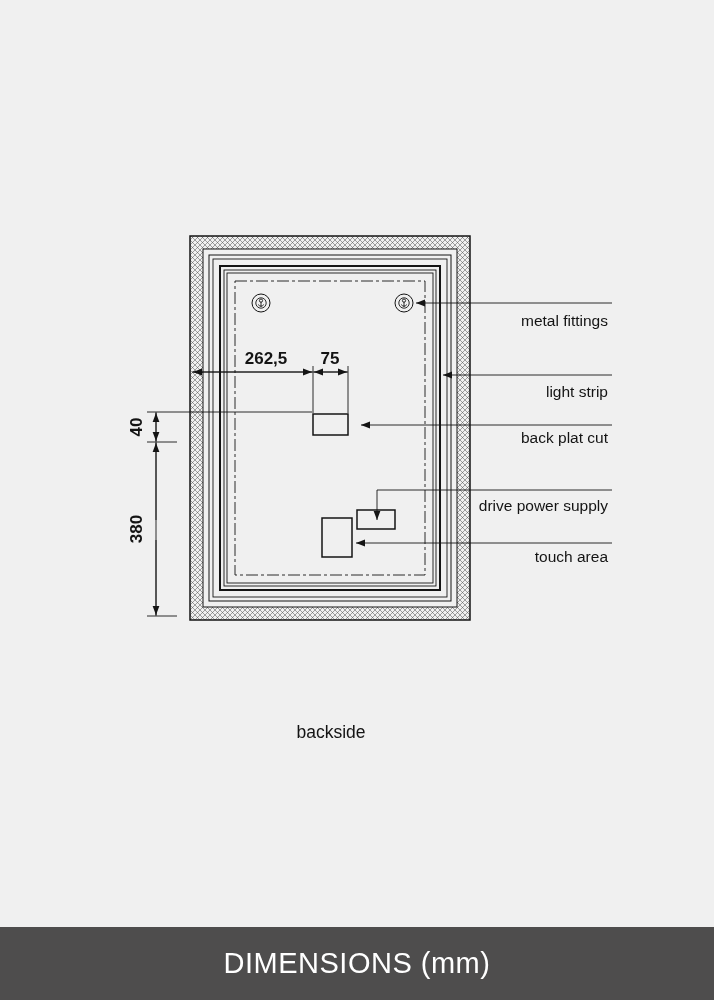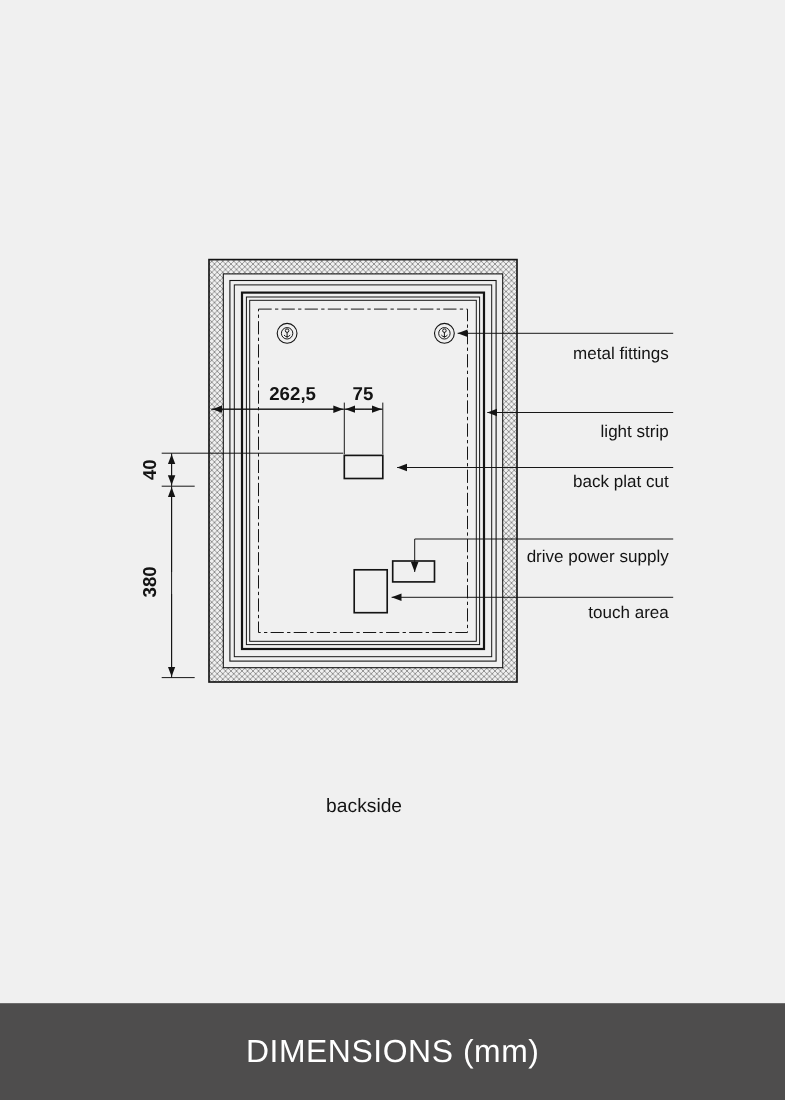--- a/index.html
+++ b/index.html
@@ -23,21 +23,21 @@
     font-family:"Liberation Sans", sans-serif;
     font-size:17.5px;font-weight:400;fill:#141414;
   }
   .tline{stroke:#141414;fill:none;}
   .thin{stroke-width:1;}
   .xthin{stroke-width:0.9;}
   .med{stroke-width:1.5;}
   .thick{stroke-width:2;}
   .footer-bar{
     position:absolute;left:0;bottom:0;
-    width:714px;height:88px;
+    width:714px;height:73px;
     background:#4e4d4d;
     display:flex;align-items:center;justify-content:center;
   }
   .footer-title{
     color:#ffffff;
     font-size:29px;
     font-weight:400;
     letter-spacing:0.5px;
     font-family:"Liberation Sans", sans-serif;
   }

